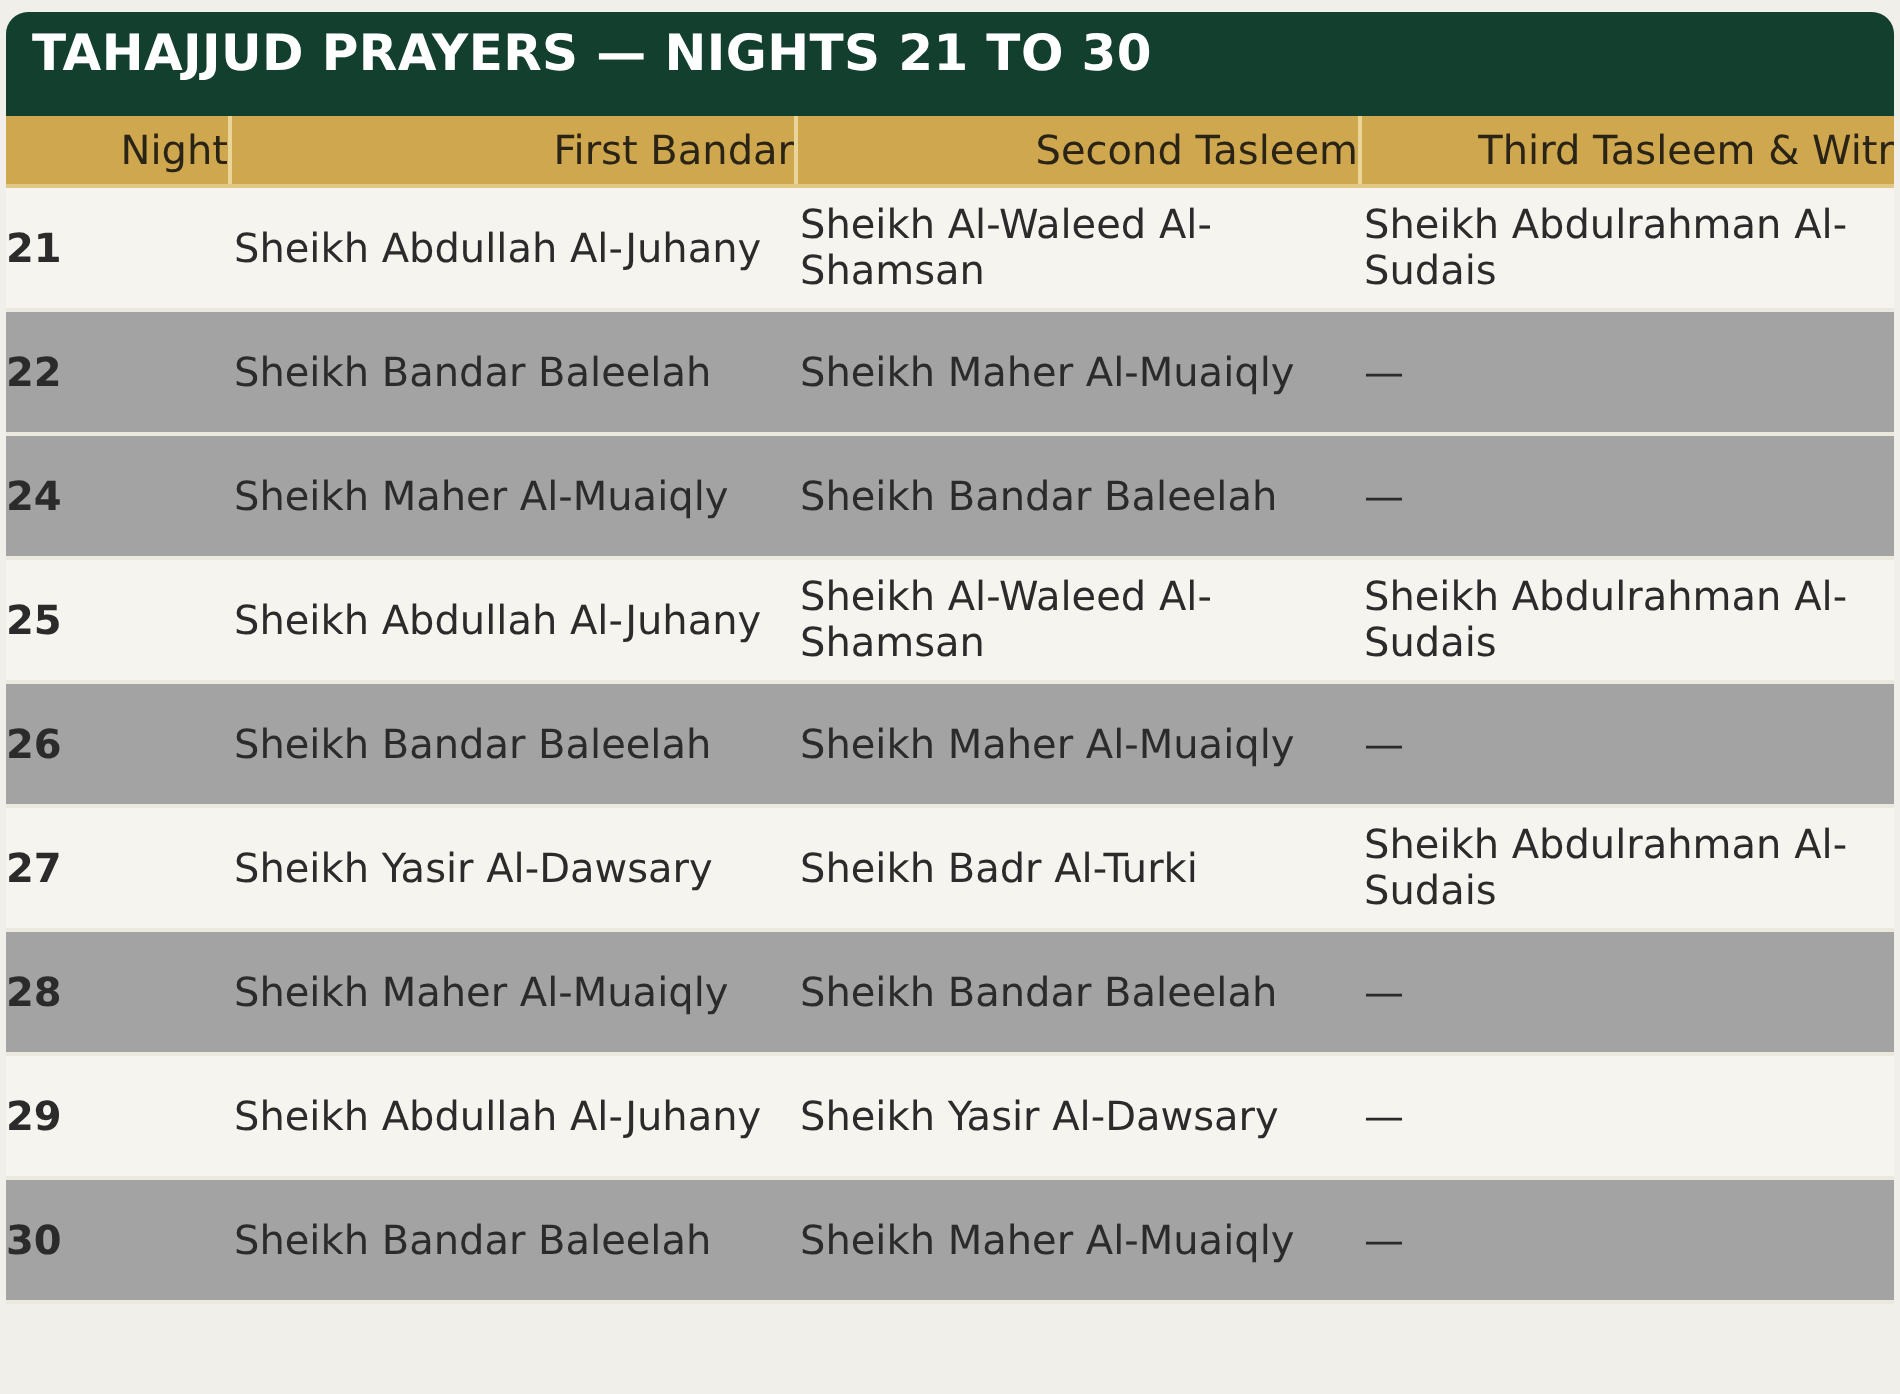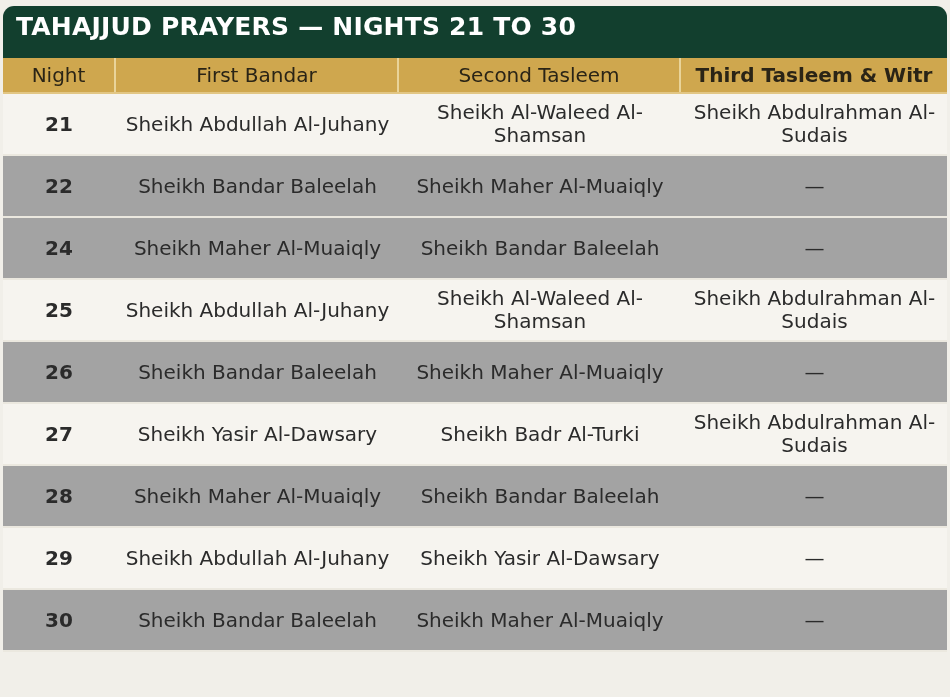--- a/index.html
+++ b/index.html
@@ -34,35 +34,34 @@
     width: 944px;
     table-layout: fixed;
   }
   thead th {
     background: #cfa74e;
     color: #2a2416;
     font-weight: normal;
     font-size: 20px;
     height: 34px;
     padding: 0;
-    text-align: center;
+    text-align: right;
     border-right: 2px solid #e9d49a;
     border-bottom: 2px solid #e2c684;
   }
-  thead th:last-child { border-right: none; font-weight: bold; }
+  thead th:last-child { border-right: none; }
   tbody td {
     font-size: 20px;
     color: #2b2b2b;
     padding: 0 0 0 2px;
     vertical-align: middle;
     line-height: 23px;
     height: 60px;
     border-bottom: 2px solid #ebe8df;
     white-space: normal;
-    text-align: center;
   }
   tbody td.night {
     padding-left: 0;
     font-weight: bold;
   }
   tbody tr.odd td { background: #f6f4ef; }
   tbody tr.even td { background: #a3a3a3; }
   col.c-night { width: 112px; }
   col.c-first { width: 283px; }
   col.c-second { width: 282px; }

